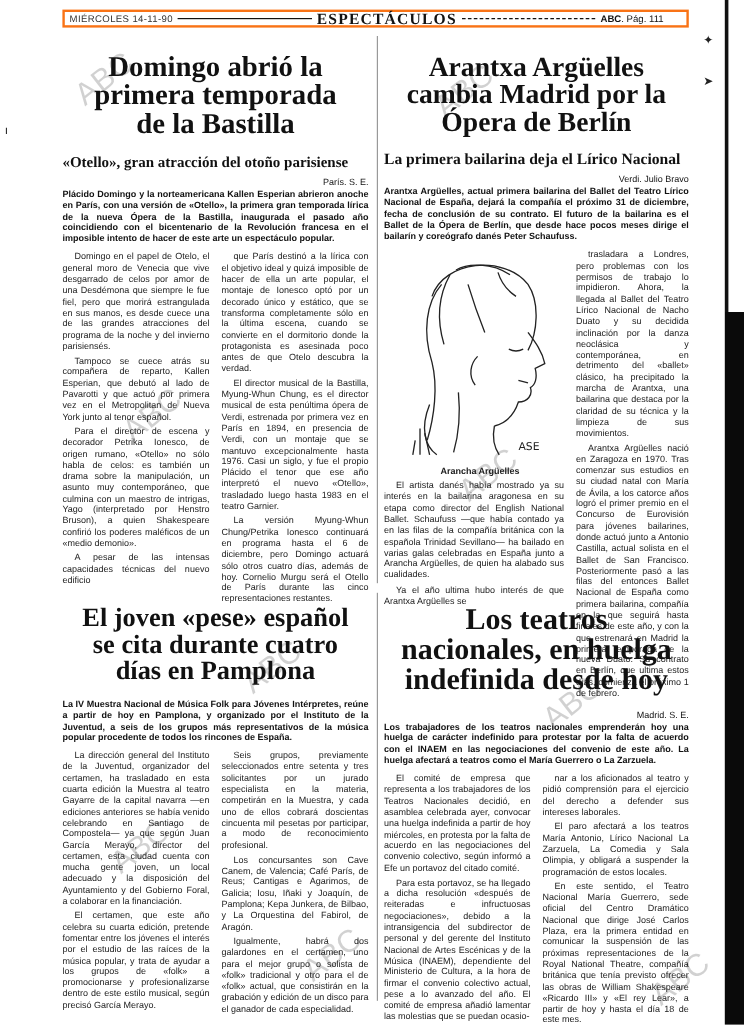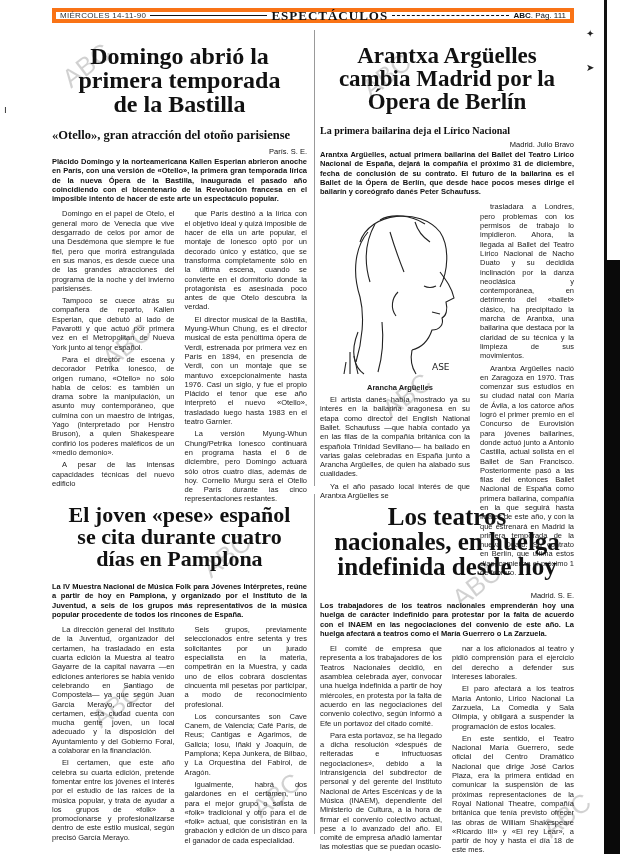--- a/index.html
+++ b/index.html
@@ -1,25 +1,25 @@
 <!DOCTYPE html>
 <html><head>
 <meta charset="utf-8">
 <style>
   html,body{margin:0;padding:0;background:#fff;}
   body{width:620px;height:854px;position:relative;overflow:hidden;font-family:"Liberation Sans",sans-serif;color:#111;}
   .page{position:absolute;left:52px;top:8px;width:522px;height:840px;}
   .rightbar{position:absolute;left:604px;top:0;width:16px;height:854px;background:#0a0a0a;}
   .rightbar.top{background:#fff;border-left:3px solid #111;width:4px;left:604px;height:260px;}
-  .header{position:absolute;left:0;top:0;width:522px;height:15px;border:4px solid #f97316;box-sizing:border-box;display:flex;align-items:center;font-size:8px;}
+  .header{position:absolute;left:0;top:0;width:522px;height:15px;border:2px solid #f97316;box-sizing:border-box;display:flex;align-items:center;font-size:8px;}
   .header .date{padding-left:4px;letter-spacing:0.3px;color:#333;white-space:nowrap;}
   .header .rule{flex:1;border-top:1px solid #111;margin:0 4px;}
   .header .rule.dash{border-top:1px dashed #111;}
   .header .section{font-family:"Liberation Serif",serif;font-weight:bold;font-size:13px;letter-spacing:1px;white-space:nowrap;}
-  .header .pg{padding-right:4px;white-space:nowrap;}
+  .header .pg{padding-right:19px;white-space:nowrap;}
   .header .pg b{font-weight:bold;}
   .article{position:absolute;}
   .headline{font-family:"Liberation Serif",serif;font-weight:bold;text-align:center;line-height:1.0;margin:12px;}
   .deck{font-family:"Liberation Serif",serif;font-weight:bold;text-align:left;font-size:12.5px;margin:3px 0 0 0;}
   .byline{text-align:right;font-size:7.5px;margin:4px 0 1px 0;}
   .lede{font-size:7.5px;line-height:9.3px;font-weight:bold;text-align:justify;margin:0;}
   .cols{display:flex;gap:10px;margin-top:6px;}
   .col{flex:1;font-size:7.5px;line-height:9.3px;text-align:justify;color:#222;}
   .col p{margin:0 0 3px 0;text-indent:10px;}
   .sketch{width:150px;height:178px;}
@@ -75,22 +75,22 @@
         <p>El director musical de la Bastilla, Myung-Whun Chung, es el director musical de esta penúltima ópera de Verdi, estrenada por primera vez en París en 1894, en presencia de Verdi, con un montaje que se mantuvo excepcionalmente hasta 1976. Casi un siglo, y fue el propio Plácido el tenor que ese año interpretó el nuevo «Otello», trasladado luego hasta 1983 en el teatro Garnier.</p>
         <p>La versión Myung-Whun Chung/Petrika Ionesco continuará en programa hasta el 6 de diciembre, pero Domingo actuará sólo otros cuatro días, además de hoy. Cornelio Murgu será el Otello de París durante las cinco representaciones restantes.</p>
       </div>
     </div>
   </div>
 
   <div class="vline" style="left:262px;top:22px;height:456px;"></div>
 
   <div class="article" style="left:268px;top:24px;width:254px;">
     <h1 class="headline" style="font-size:23px;">Arantxa Argüelles cambia Madrid por la Ópera de Berlín</h1>
-    <p class="deck" style="font-size:10px;">La primera bailarina deja el Lírico Nacional</p>
-    <p class="byline">Madrid. Julio Bravo</p>
+    <p class="deck" style="font-size:13px;">La primera bailarina deja el Lírico Nacional</p>
+    <p class="byline">Verdi. Julio Bravo</p>
     <p class="lede">Arantxa Argüelles, actual primera bailarina del Ballet del Teatro Lírico Nacional de España, dejará la compañía el próximo 31 de diciembre, fecha de conclusión de su contrato. El futuro de la bailarina es el Ballet de la Ópera de Berlín, que desde hace pocos meses dirige el bailarín y coreógrafo danés Peter Schaufuss.</p>
     <div class="cols">
       <div class="col">
         <svg class="sketch" viewBox="0 0 150 178">
           <g fill="none" stroke="#222" stroke-width="1.1">
             <path d="M40 40 C50 10,100 5,120 30 C130 45,128 70,120 85"></path>
             <path d="M48 30 C35 45,32 70,40 95 C45 115,42 140,36 160"></path>
             <path d="M55 22 C45 40,44 60,50 80"></path>
             <path d="M60 18 C70 12,90 12,105 22"></path>
             <path d="M120 70 C126 78,132 86,134 96 L126 100 C128 108,126 114,122 116 C124 122,120 128,112 128 C108 140,100 146,92 148"></path>
@@ -101,21 +101,21 @@
             <path d="M62 120 C64 140,62 156,58 170"></path>
             <path d="M38 130 C30 150,34 165,44 172"></path>
             <path d="M30 150 L30 172 M34 154 L38 172 M26 160 L24 172"></path>
             <path d="M95 20 C98 30,104 36,110 40"></path>
             <path d="M70 30 C76 50,80 60,84 70"></path>
           </g>
           <text x="112" y="168" font-size="9" font-family="DejaVu Sans, sans-serif" fill="#222">ASE</text>
         </svg>
         <p class="caption">Arancha Argüelles</p>
         <p>El artista danés había mostrado ya su interés en la bailarina aragonesa en su etapa como director del English National Ballet. Schaufuss —que había contado ya en las filas de la compañía británica con la española Trinidad Sevillano— ha bailado en varias galas celebradas en España junto a Arancha Argüelles, de quien ha alabado sus cualidades.</p>
-        <p>Ya el año pasado local interés de que Arantxa Argüelles se</p>
+        <p>Ya el año ultima hubo interés de que Arantxa Argüelles se</p>
       </div>
       <div class="col">
         <p>trasladara a Londres, pero problemas con los permisos de trabajo lo impidieron. Ahora, la llegada al Ballet del Teatro Lírico Nacional de Nacho Duato y su decidida inclinación por la danza neoclásica y contemporánea, en detrimento del «ballet» clásico, ha precipitado la marcha de Arantxa, una bailarina que destaca por la claridad de su técnica y la limpieza de sus movimientos.</p>
         <p>Arantxa Argüelles nació en Zaragoza en 1970. Tras comenzar sus estudios en su ciudad natal con María de Ávila, a los catorce años logró el primer premio en el Concurso de Eurovisión para jóvenes bailarines, donde actuó junto a Antonio Castilla, actual solista en el Ballet de San Francisco. Posteriormente pasó a las filas del entonces Ballet Nacional de España como primera bailarina, compañía en la que seguirá hasta finales de este año, y con la que estrenará en Madrid la primera temporada de la nueva Duato. Su contrato en Berlín, que ultima estos días, comienza el próximo 1 de febrero.</p>
       </div>
     </div>
   </div>
 
   <div class="article" style="left:0;top:484px;width:255px;">
     <h1 class="headline" style="font-size:22px;">El joven «pese» español se cita durante cuatro días en Pamplona</h1>

